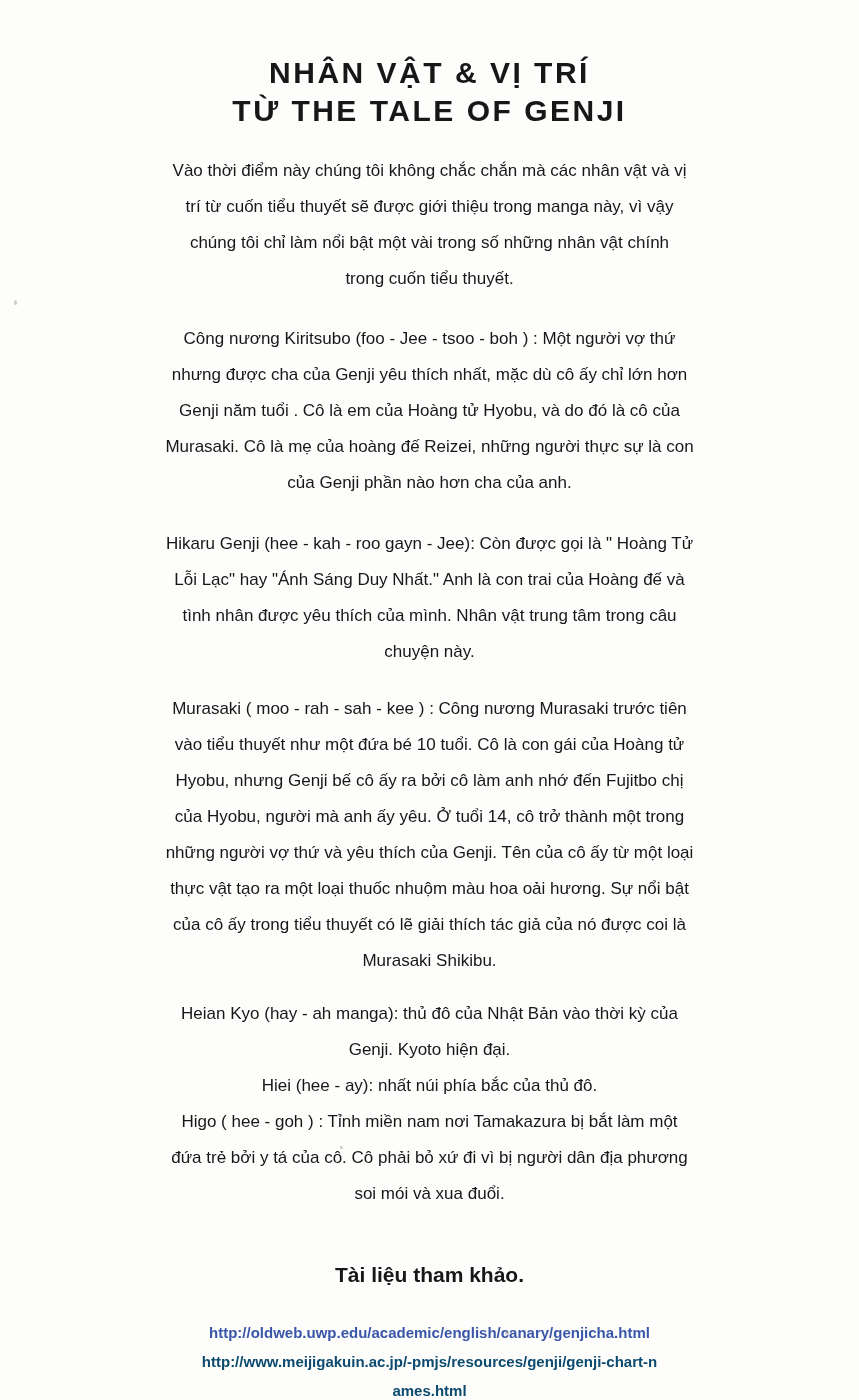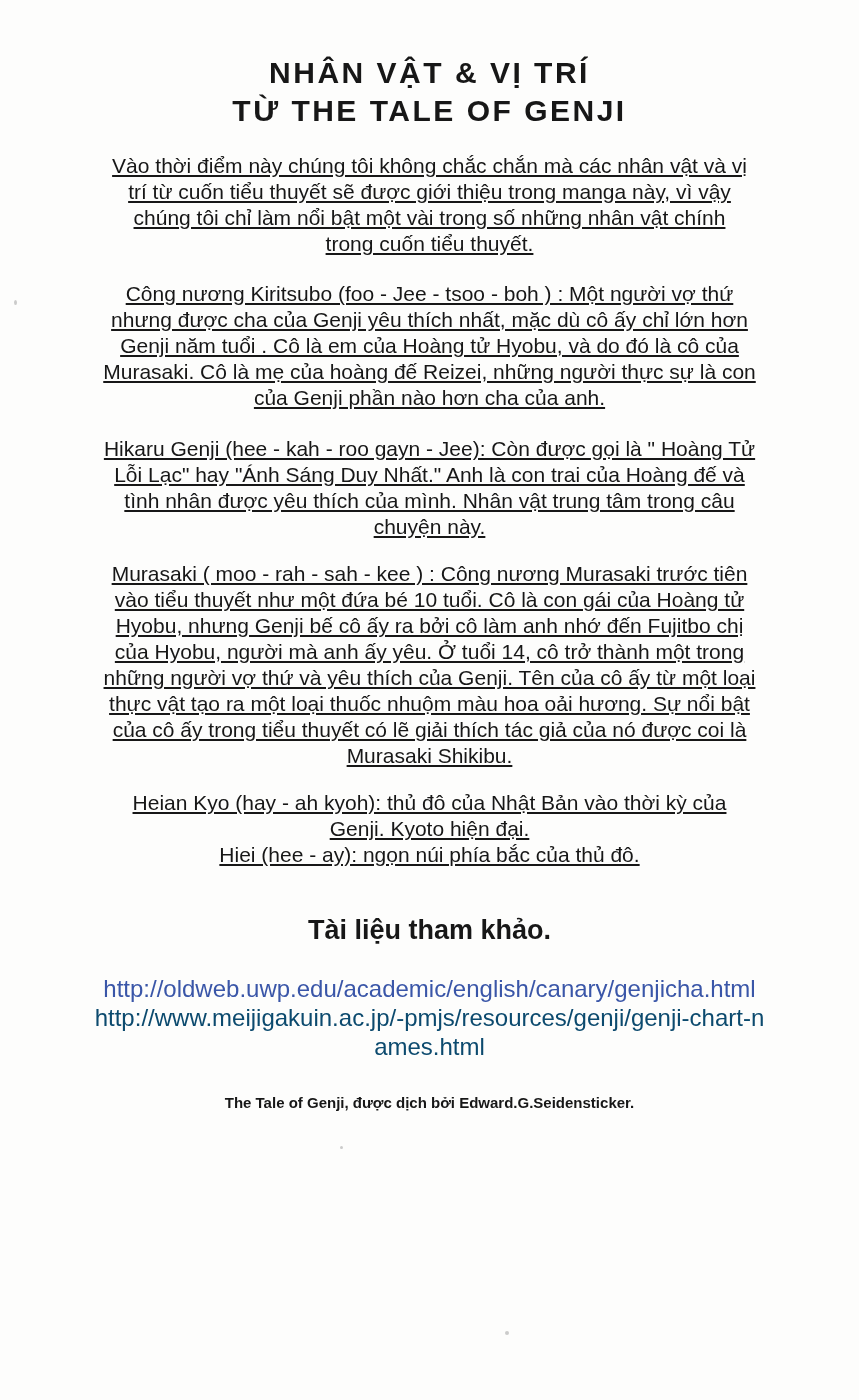--- a/index.html
+++ b/index.html
@@ -25,47 +25,47 @@
   }
   .title {
     font-size: 30px;
     font-weight: 700;
     letter-spacing: 2.5px;
     line-height: 38px;
     white-space: pre-line;
     margin-bottom: 23px;
   }
   .para {
-    font-size: 21px;
-    line-height: 26px;
+    font-size: 17px;
+    line-height: 36px;
     white-space: pre-line;
     text-align: center;
-    text-decoration: underline;
   }
   .intro        { margin-bottom: 24px; }
   .char-hikaru  { margin-bottom: 21px; }
   .char-kiritsubo { margin-bottom: 25px; }
   .char-murasaki { }
   .places       { margin-bottom: 48px; }
   .ref-heading {
-    font-size: 27px;
+    font-size: 21px;
     font-weight: 700;
     line-height: 29px;
     margin-bottom: 29px;
   }
   .links {
     margin-bottom: 27px;
   }
   .link {
     display: block;
-    font-size: 24px;
+    font-size: 15px;
     line-height: 29px;
     white-space: pre-line;
     text-decoration: none;
     cursor: pointer;
+    font-weight: bold;
   }
   .footer-line {
     font-size: 15px;
     font-weight: 700;
     line-height: 29px;
   }
   
   .speck {
     position: absolute;
     border-radius: 50%;
@@ -101,23 +101,26 @@
     <p class="para char-murasaki">Murasaki ( moo - rah - sah - kee ) : Công nương Murasaki trước tiên
 vào tiểu thuyết như một đứa bé 10 tuổi. Cô là con gái của Hoàng tử
 Hyobu, nhưng Genji bế cô ấy ra bởi cô làm anh nhớ đến Fujitbo chị
 của Hyobu, người mà anh ấy yêu. Ở tuổi 14, cô trở thành một trong
 những người vợ thứ và yêu thích của Genji. Tên của cô ấy từ một loại
 thực vật tạo ra một loại thuốc nhuộm màu hoa oải hương. Sự nổi bật
 của cô ấy trong tiểu thuyết có lẽ giải thích tác giả của nó được coi là
 Murasaki Shikibu.</p>
 
     <div class="places">
-      <p class="para" style="margin:0">Heian Kyo (hay - ah kyoh): thủ đô của Nhật Bản vào thời kỳ của
+      <p class="para" style="margin:0">Heian Kyo (hay - ah manga): thủ đô của Nhật Bản vào thời kỳ của
 Genji. Kyoto hiện đại.</p>
-      <p class="para" style="margin:0">Hiei (hee - ay): ngọn núi phía bắc của thủ đô.</p>
+      <p class="para" style="margin:0">Hiei (hee - ay): nhất núi phía bắc của thủ đô.</p>
+      <p class="para" style="margin:0">Higo ( hee - goh ) : Tỉnh miền nam nơi Tamakazura bị bắt làm một
+đứa trẻ bởi y tá của cô. Cô phải bỏ xứ đi vì bị người dân địa phương
+soi mói và xua đuổi.</p>
     </div>
 
     <div class="ref-heading">Tài liệu tham khảo.</div>
 
     <div class="links">
       <a class="link" style="color: rgb(58, 86, 168);">http://oldweb.uwp.edu/academic/english/canary/genjicha.html</a>
       <a class="link" style="color: #0c4a6e;">http://www.meijigakuin.ac.jp/-pmjs/resources/genji/genji-chart-n
 ames.html</a>
     </div>
 

